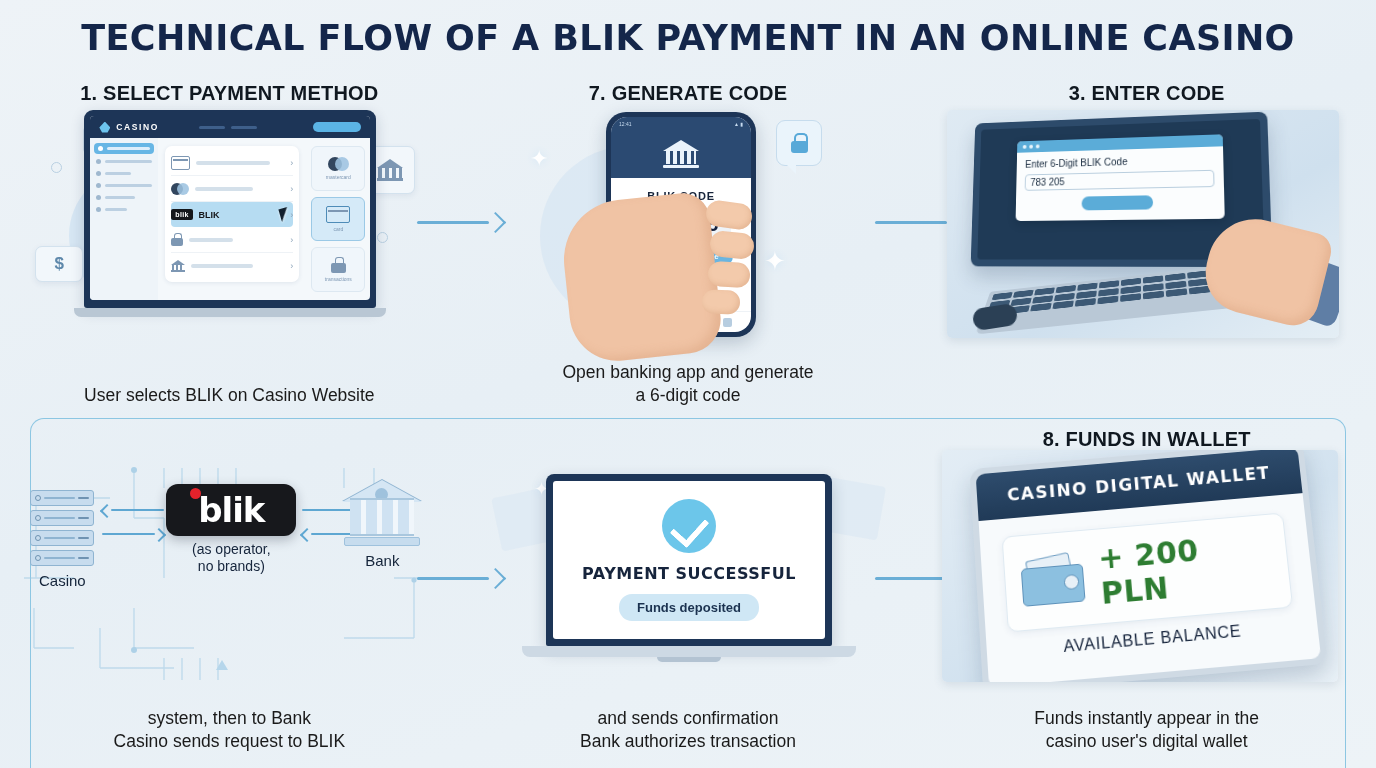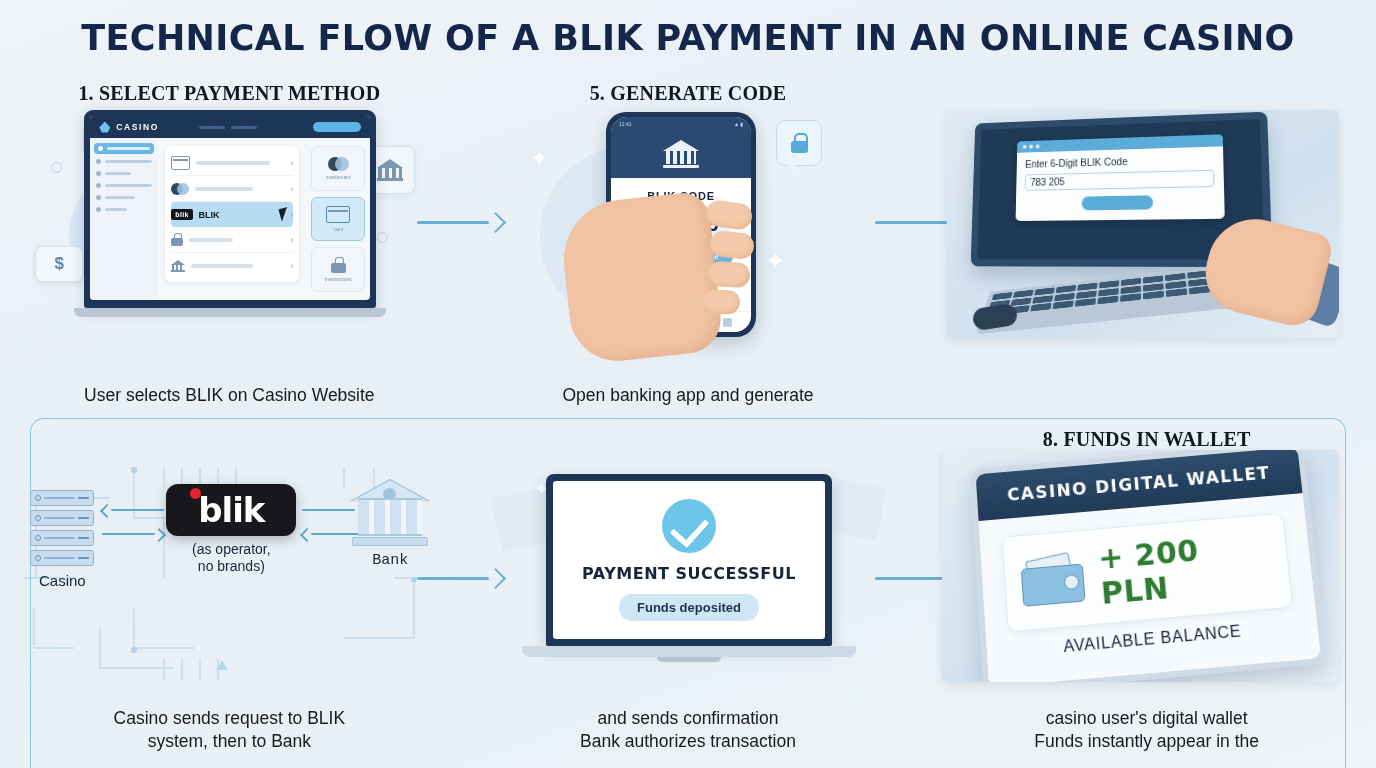--- a/index.html
+++ b/index.html
@@ -23,21 +23,21 @@
 
   
   .row{position:absolute;left:0;width:100%;display:flex;}
   .row1{top:82px;height:330px;}
   .row2{top:428px;height:330px;}
   .cell{flex:1 1 0;position:relative;}
 
   .step-title{
     text-align:center;font-size:20px;font-weight:bold;letter-spacing:.2px;
     color:#101820;margin-top:0;
-    font-family:Liberation Serif, serif;
+    font-family:Liberation Sans, sans-serif;
   }
   .caption{
     position:absolute;left:0;right:0;bottom:6px;text-align:center;
     font-size:17.5px;line-height:1.28;color:#1a1a1a;
   }
 
   .art{position:absolute;left:50%;transform:translateX(-50%);}
 
   
   .divider{
@@ -391,21 +391,21 @@
         </div>
       </div>
       <div class="caption">User selects BLIK on Casino Website</div>
       <div class="arrow" style="right:-44px;top:130px;">
         <div class="shaft"></div>
           <div class="head"></div>
       </div>
     </div>
 
     <div class="cell">
-      <div class="step-title">5. GENERATE CODE</div>
+      <div class="step-title">7. GENERATE CODE</div>
       <div class="art p2-wrap">
         <div class="halo" style="left:52px;top:40px;width:180px;height:180px;opacity:.5;"></div>
         <div class="sparkle" style="left:42px;top:40px;">✦</div>
         <div class="sparkle" style="left:276px;top:140px;font-size:26px;">✦</div>
 
         <div class="phone">
           <div class="ph-screen">
             <div class="ph-status">
               <span>12:41</span>
               <span>▲ ▮</span>
@@ -439,28 +439,30 @@
 
         <div class="bubble">
           <div class="lock-blue">
               <div class="sh"></div>
               <div class="body"></div>
             </div>
         </div>
       </div>
       <div class="caption">
         <div>Open banking app and generate</div>
+        <div>a 6-digit code</div>
       </div>
       <div class="arrow" style="right:-44px;top:130px;">
         <div class="shaft"></div>
           <div class="head"></div>
       </div>
     </div>
 
     <div class="cell">
+      <div class="step-title">3. ENTER CODE</div>
       <div class="art p3-wrap">
         <div class="photo3">
           <div class="lap3">
             <div class="lap3-inner">
               <div class="form3">
                 <div class="f3-bar">
                   <div class="f3-dot"></div>
                   <div class="f3-dot"></div>
                   <div class="f3-dot"></div>
                 </div>
@@ -599,33 +601,33 @@
 
         <div class="ar r" style="left:288px;top:46px;width:62px;">
             <div class="sh"></div>
             <div class="hd"></div>
           </div>
         <div class="ar l" style="left:288px;top:70px;width:62px;">
             <div class="sh"></div>
             <div class="hd"></div>
           </div>
 
-        <div class="node" style="left:336px;top:22px;position:absolute;width:80px;font-family:Liberation Mono, monospace;">
+        <div class="node" style="left:328px;top:22px;position:absolute;width:80px;">
           <div class="bank4">
             <div class="roof"></div>
               <div class="ent"></div>
               <div class="cols"></div>
               <div class="base"></div>
           </div>
           <div class="node-lbl">Bank</div>
         </div>
       </div>
       <div class="caption">
+        <div>system, then to Bank</div>
         <div>Casino sends request to BLIK</div>
-        <div>system, then to Bank</div>
       </div>
       <div class="arrow" style="right:-44px;top:140px;">
         <div class="shaft"></div>
           <div class="head"></div>
       </div>
     </div>
 
     <div class="cell">
       <div class="art p5-wrap">
         <div class="env" style="left:8px;top:40px;transform:rotate(-12deg);"></div>
@@ -670,18 +672,18 @@
                     <div class="clasp"></div>
                 </div>
                 <div class="amount">+ 200 PLN</div>
               </div>
               <div class="balance">AVAILABLE BALANCE</div>
             </div>
           </div>
         </div>
       </div>
       <div class="caption">
+        <div>Funds instantly appear in the</div>
         <div>casino user's digital wallet</div>
-        <div>Funds instantly appear in the</div>
       </div>
     </div>
   </div>
 </div>
 
 </body></html>

